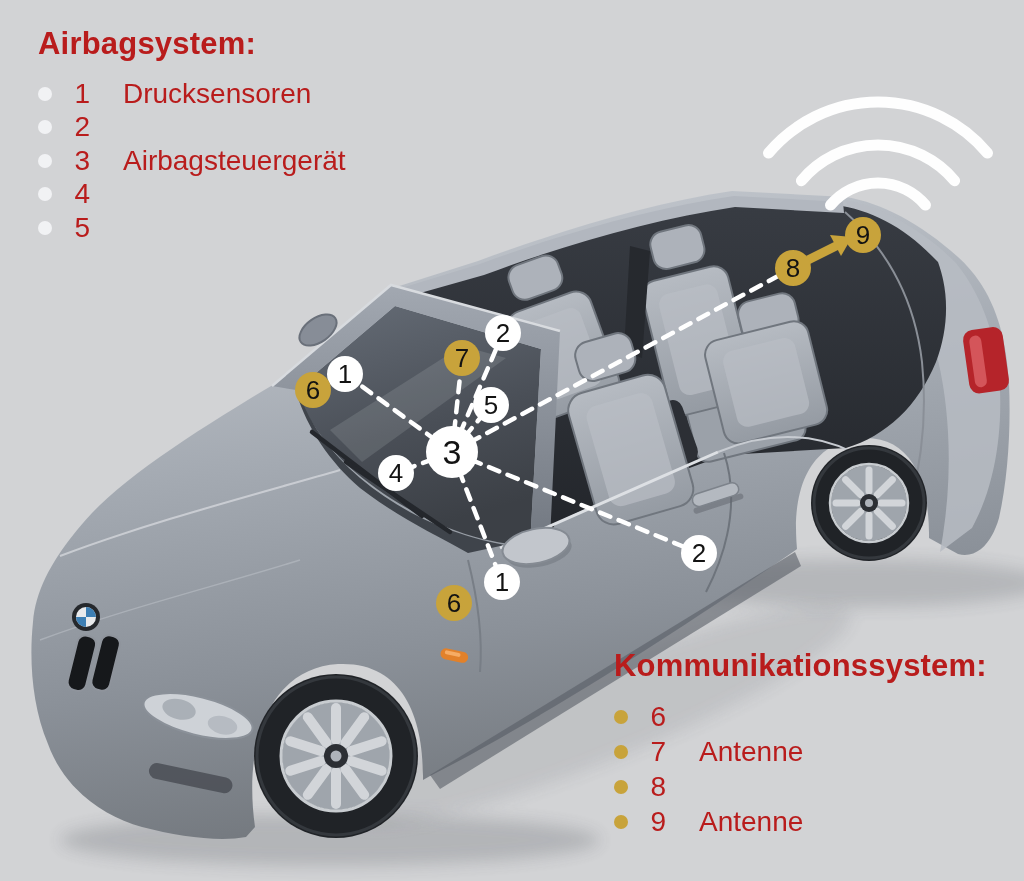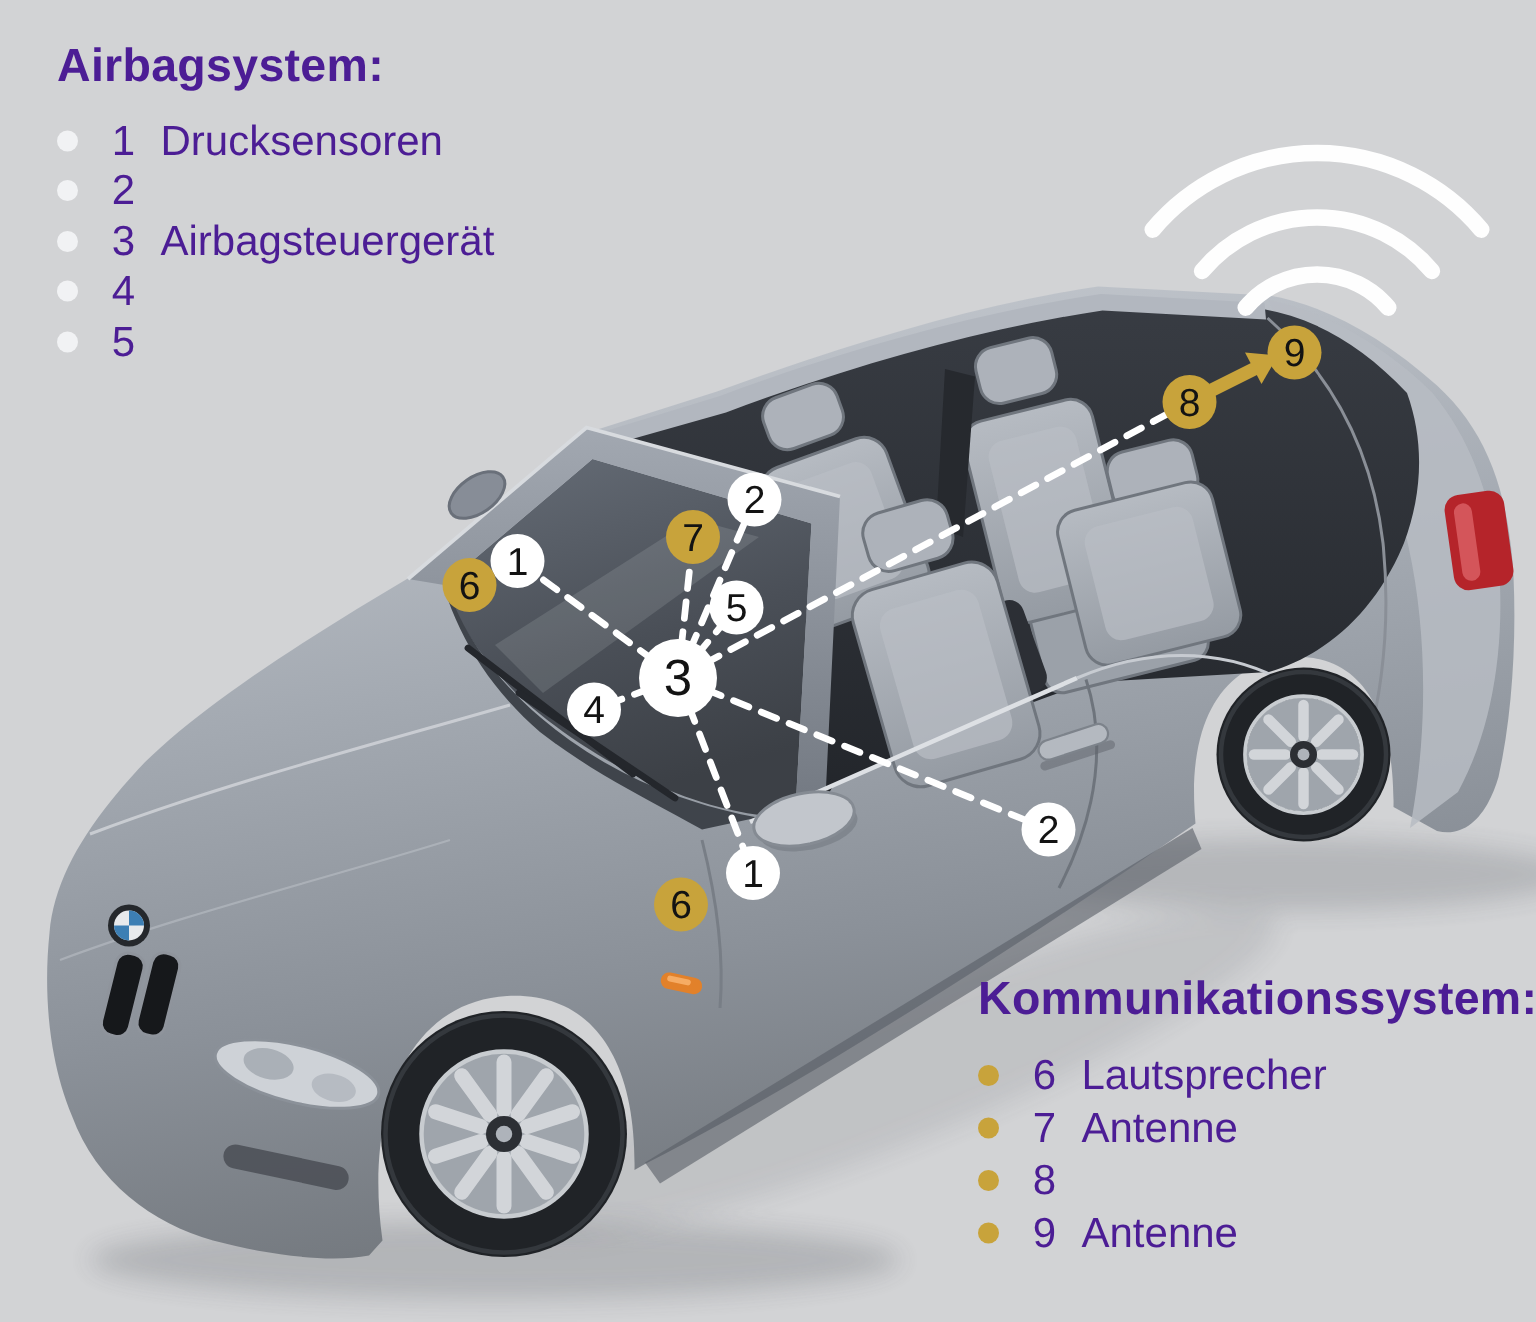--- a/index.html
+++ b/index.html
@@ -1,29 +1,29 @@
 <!DOCTYPE html>
 <html><head>
 <meta charset="utf-8">
 <style>
   html,body{margin:0;padding:0;background:#d2d3d5;}
   .stage{position:relative;width:1024px;height:881px;background:#d2d3d5;overflow:hidden;
          font-family:"Liberation Sans","DejaVu Sans",sans-serif;}
   svg.scene{position:absolute;left:0;top:0;}
-  .legend{position:absolute;color:#4c1d95;}
+  .legend{position:absolute;color:#b91c1c;}
   #airbag-legend{left:38px;top:26px;}
-  #comm-legend{left:652px;top:648px;}
+  #comm-legend{left:614px;top:648px;}
   .legend h2{font-size:31px;font-weight:bold;margin:0 0 15px 0;letter-spacing:.2px;}
   .row{display:flex;align-items:center;height:33.5px;font-size:28px;}
   #comm-legend .row{height:35px;}
   .dot{width:14px;height:14px;border-radius:50%;flex:0 0 auto;}
   .dot-white{background:#f1f2f4;}
   .dot-gold{background:#c8a33b;}
   .num{width:28px;text-align:right;margin-left:10px;}
-  .lbl{margin-left:17px;white-space:nowrap;}
+  .lbl{margin-left:33px;white-space:nowrap;}
   
   .co circle{stroke:none;}
   .co-white circle{fill:#ffffff;}
   .co-gold circle{fill:#c8a33b;}
   .co text{fill:#131313;font-family:"Liberation Sans","DejaVu Sans",sans-serif;
            font-size:26px;text-anchor:middle;dominant-baseline:central;}
   .co-big text{font-size:34px;}
 </style>
 </head>
 <body>
@@ -328,21 +328,20 @@
     <span class="dot dot-white"></span>
     <span class="num">5</span>
   </div>
 </div>
 
 <div class="legend" id="comm-legend">
   <h2>Kommunikationssystem:</h2>
   <div class="row">
     <span class="dot dot-gold"></span>
     <span class="num">6</span>
-    <span class="lbl">Lautsprecher</span>
   </div>
   <div class="row">
     <span class="dot dot-gold"></span>
     <span class="num">7</span>
     <span class="lbl">Antenne</span>
   </div>
   <div class="row">
     <span class="dot dot-gold"></span>
     <span class="num">8</span>
   </div>

